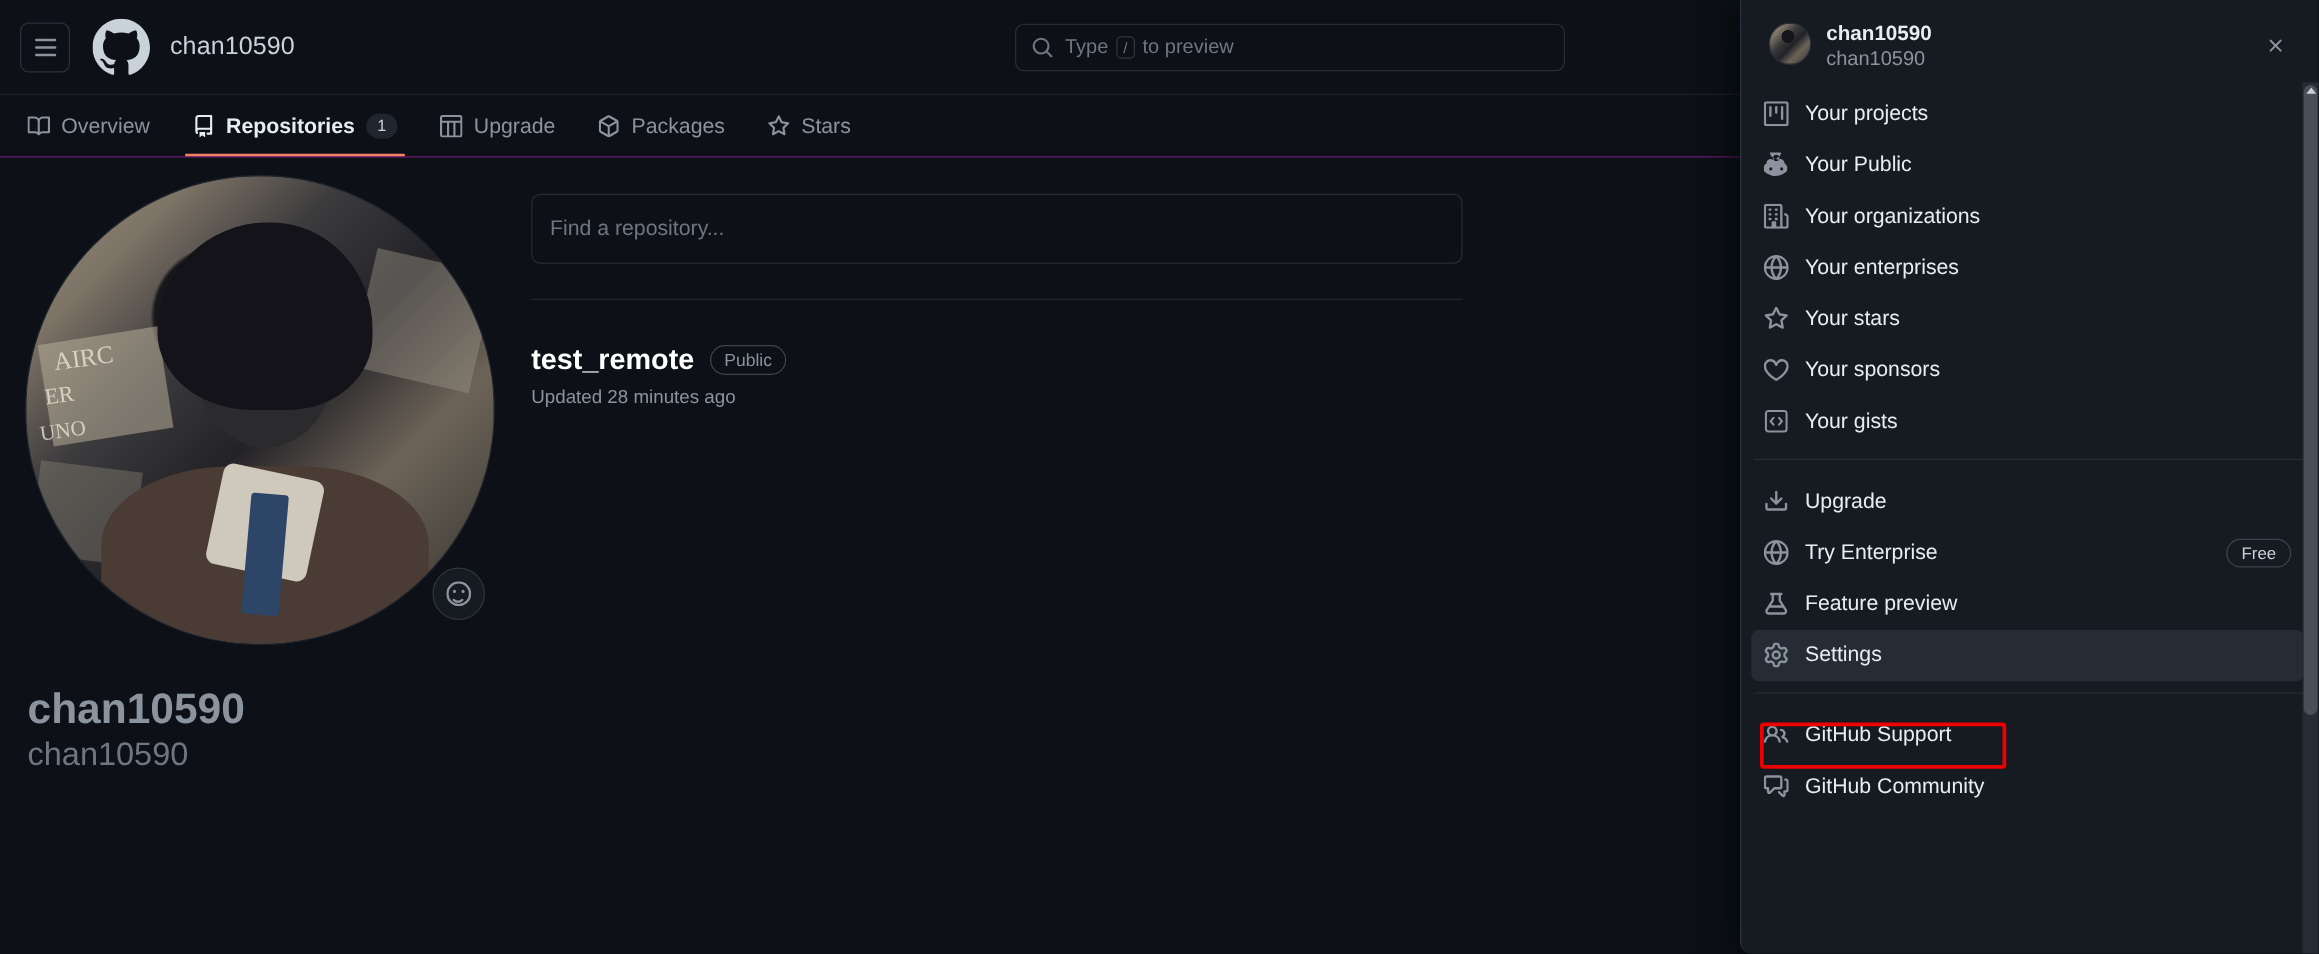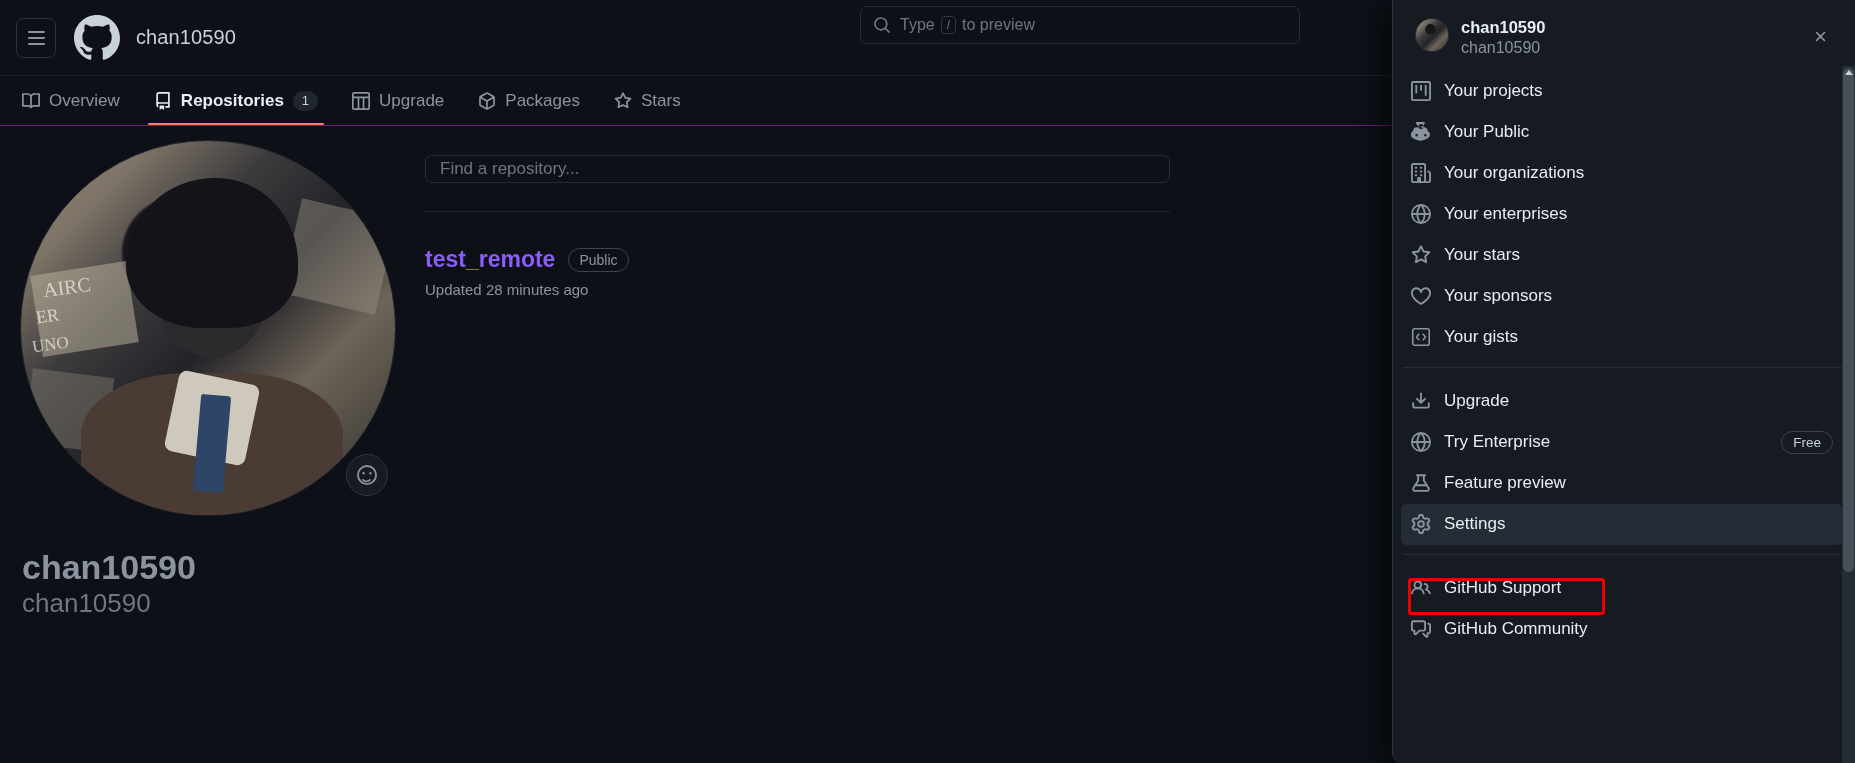--- a/index.html
+++ b/index.html
@@ -23,25 +23,25 @@
     width: 40px; height: 40px; border: 1px solid #2a313c; border-radius: 7px;
     display: flex; flex-direction: column; align-items: center; justify-content: center;
     gap: 4px; cursor: pointer; margin-right: 18px; background: transparent;
   }
   .hamburger span { display: block; width: 17px; height: 2px; background: #8b949e; border-radius: 2px; }
   .gh-logo { width: 46px; height: 46px; margin-right: 16px; flex: 0 0 auto; }
   .owner-name {
     font-size: 20px; color: #c9d1d9; letter-spacing: .1px;
   }
   .search-box {
-    position: absolute; left: 812px; top: 6px;
+    position: absolute; left: 812px; top: 19px;
     width: 440px; height: 38px;
     border: 1px solid #272d37; border-radius: 7px;
     display: flex; align-items: center; padding: 0 12px; gap: 9px;
-    background: #0d1117; cursor: text; margin-left: 48px;
+    background: #0d1117; cursor: text;
   }
   .search-box .ph { font-size: 16px; color: #6e7681; display: flex; align-items: center; gap: 6px; }
   .slash-key {
     border: 1px solid #30363d; border-radius: 4px; font-size: 12px;
     padding: 0px 5px; color: #6e7681; line-height: 16px; display: inline-block;
   }
 
   
   .nav {
     position: absolute; top: 76px; left: 0; width: 1855px; height: 50px;
@@ -103,29 +103,29 @@
     display: flex; align-items: center; justify-content: center;
     cursor: pointer;
   }
   .profile-names { margin-left: 22px; margin-top: 32px; }
   .pname { font-size: 34px; font-weight: 700; color: #8b949e; line-height: 1.15; }
   .plogin { font-size: 26px; color: #6e7681; line-height: 1.25; font-weight: 300; }
 
   
   .repo-col { position: absolute; left: 425px; top: 155px; width: 745px; }
   .repo-search {
-    width: 745px; height: 28px; border: 1px solid #262c36; border-radius: 7px;
+    width: 745px; height: 56px; border: 1px solid #262c36; border-radius: 7px;
     background: #0d1117; display: flex; align-items: center; padding: 0 14px;
     font-size: 17px; color: #6e7681; cursor: text;
   }
   .repo-divider { width: 745px; height: 1px; background: #21262d; margin-top: 28px; }
   .repo-item { padding-top: 34px; }
   .repo-title-row { display: flex; align-items: center; gap: 13px; }
   .repo-name {
-    font-size: 23px; font-weight: 700; color: #8b5cf6; cursor: pointer;
+    font-size: 23px; font-weight: 700; color: #ffffff; cursor: pointer;
   }
   .repo-vis {
     font-size: 14px; color: #8b949e; border: 1px solid #3d444d;
     border-radius: 20px; padding: 1px 10px; line-height: 20px;
   }
   .repo-updated { font-size: 15px; color: #8b949e; margin-top: 8px; }
 
   .usermenu {
     position: absolute; left: 1392px; top: 0px; width: 463px; height: 763px;
     background: #161b22;

